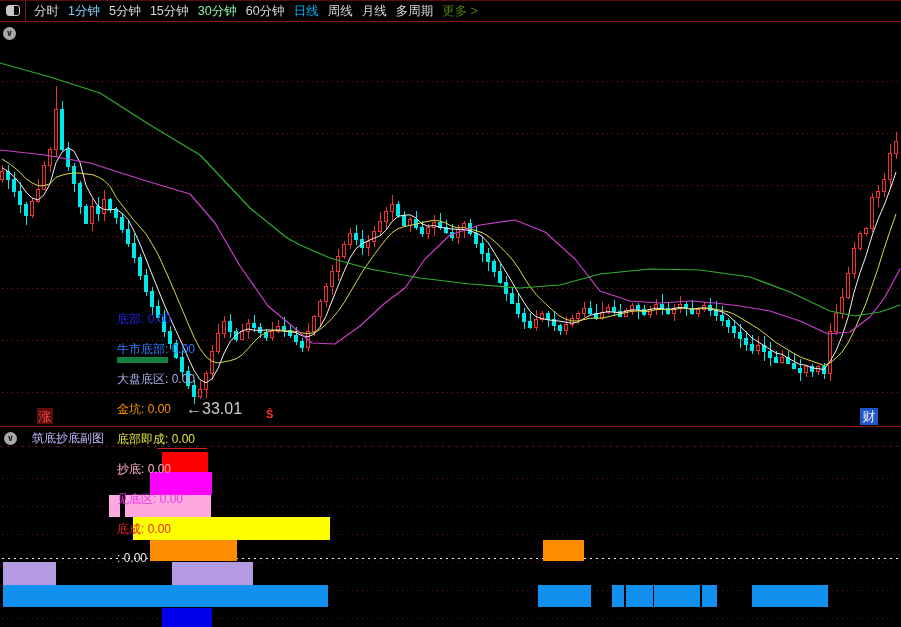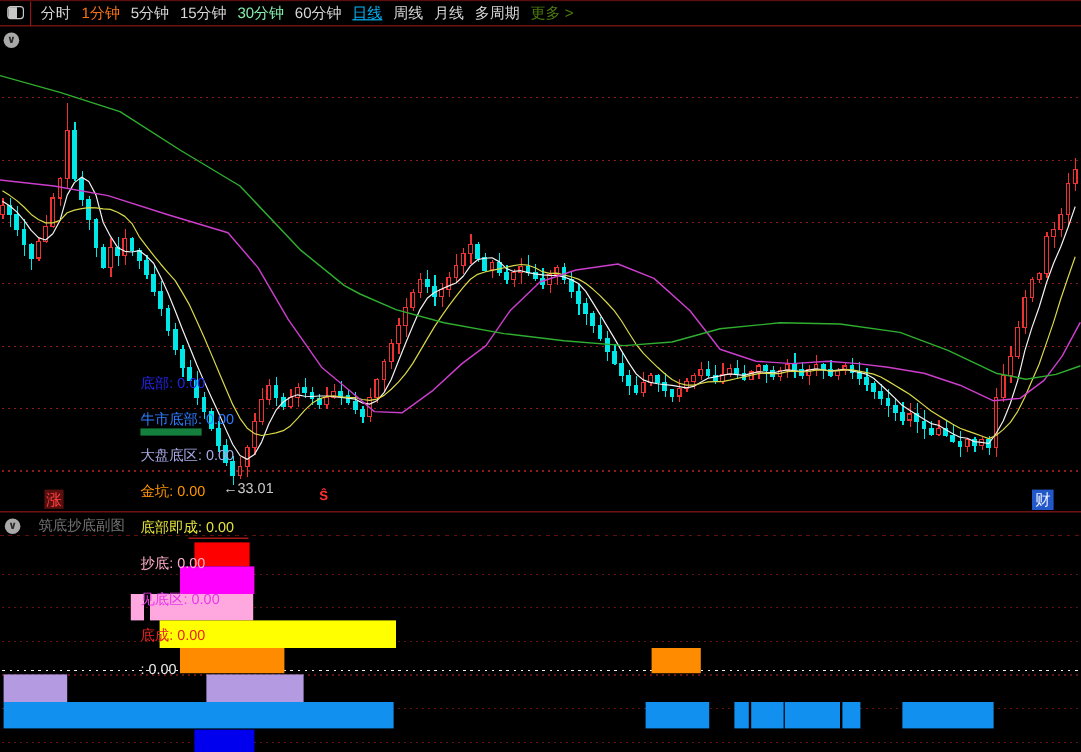--- a/index.html
+++ b/index.html
@@ -23,44 +23,44 @@
   svg.chart{position:absolute;left:0;top:0;}
   
   .sep-chart-bottom{position:absolute;left:0;top:425px;width:901px;height:1px;background:#8b1717;}
   .niushi-underline{position:absolute;left:157px;top:447px;width:50px;height:1px;background:#cf2020;}
   
   .marker-zhang{position:absolute;left:37px;top:407px;width:16px;height:16px;background:#5a0f0f;color:#ff4040;
                 font-size:13px;display:flex;align-items:center;justify-content:center;line-height:1;}
   .marker-s{position:absolute;left:266px;top:408px;color:#ff3030;font-size:11px;font-weight:bold;line-height:1;}
   .marker-cai{position:absolute;left:860px;top:407px;width:18px;height:17px;background:#2157c9;color:#eef2ff;
               font-size:13px;display:flex;align-items:center;justify-content:center;line-height:1;}
-  .low-annotation{position:absolute;left:186px;top:400px;color:#cccccc;font-size:12px;line-height:1;}
+  .low-annotation{position:absolute;left:186px;top:400px;color:#cccccc;font-size:16px;line-height:1;}
   
   .ind-row{position:absolute;left:4px;top:428px;height:18px;display:flex;align-items:center;gap:13px;font-size:12px;white-space:nowrap;}
-  .ind-name{color:#737373;margin-left:2px;}
+  .ind-name{color:#c4b5fd;margin-left:2px;}
   .ind-field .lbl.und{border-bottom:6px solid #15803d;padding-bottom:1px;}
   
   .bar{position:absolute;}
 </style>
 </head>
 <body>
 
 <div class="app">
 
   <div class="toolbar">
     <div class="win-toggle"></div>
     <div class="tb-sep"></div>
     <div class="tb-items" id="period-tabs">
         <span class="tb-item" style="color: rgb(215, 215, 215);">分时</span>
-        <span class="tb-item" style="color: #f97316; text-align: center;">1分钟</span>
+        <span class="tb-item" style="color: #7dd3fc; text-align: center;">1分钟</span>
         <span class="tb-item" style="color: rgb(215, 215, 215);">5分钟</span>
         <span class="tb-item" style="color: rgb(215, 215, 215);">15分钟</span>
         <span class="tb-item" style="color: #86efac;">30分钟</span>
         <span class="tb-item" style="color: rgb(215, 215, 215);">60分钟</span>
-        <span class="tb-item" style="color: rgb(0, 179, 247); text-decoration: underline;">日线</span>
+        <span class="tb-item" style="color: rgb(0, 179, 247);">日线</span>
         <span class="tb-item" style="color: rgb(215, 215, 215);">周线</span>
         <span class="tb-item" style="color: rgb(215, 215, 215);">月线</span>
         <span class="tb-item" style="color: rgb(215, 215, 215);">多周期</span>
         <span class="tb-item" style="color: #4d7c0f; text-align: right;">更多 &gt;</span>
       </div>
   </div>
 
   <div class="info-row">
     <span class="chev">∨</span>
   </div>

